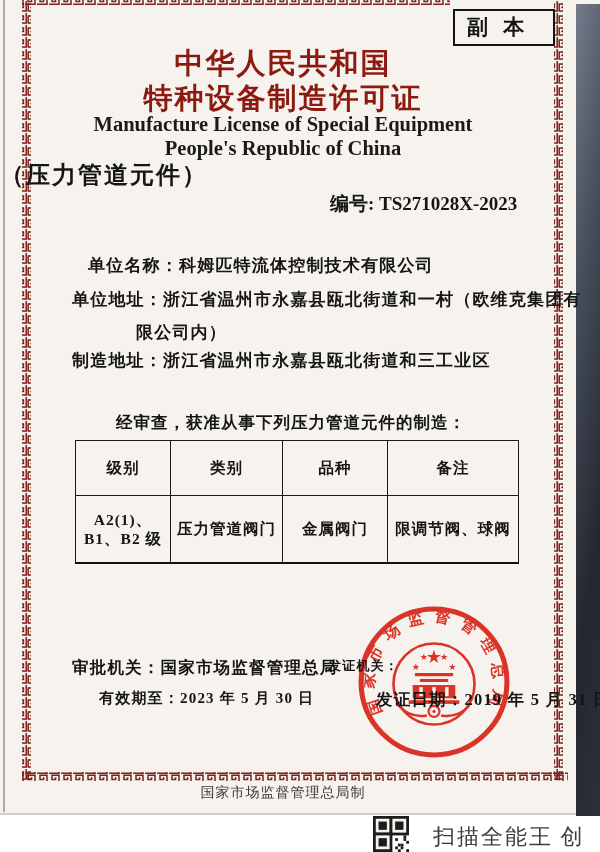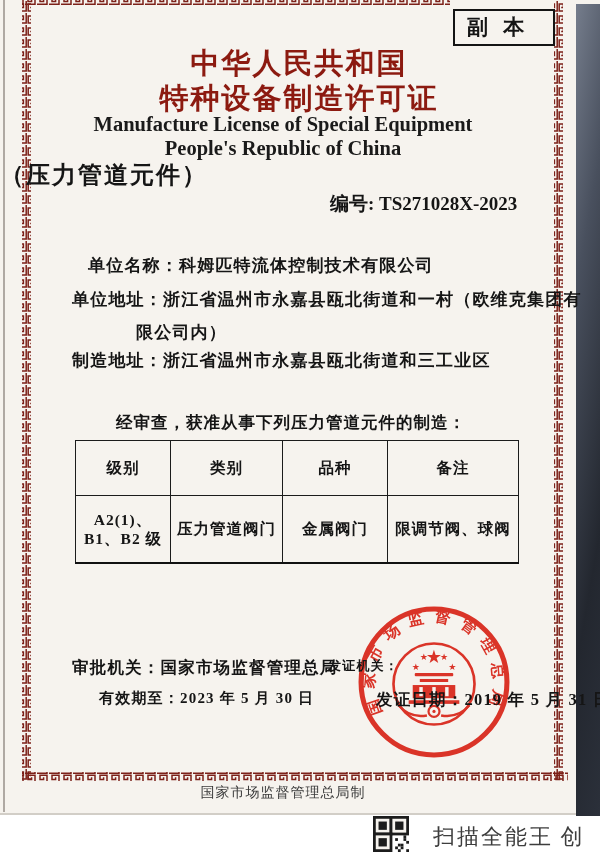--- a/index.html
+++ b/index.html
@@ -17,21 +17,21 @@
   .paper-bottom-edge{position:absolute;left:0;top:813px;width:576px;height:2px;background:#d2cec7;z-index:1;}
   .border-svg{position:absolute;left:0;top:0;z-index:1;}
 
   .copy-badge{
     position:absolute;left:453px;top:9px;z-index:4;
     border:2.5px solid #141414;color:#141414;background:transparent;
     font-size:21px;font-weight:bold;letter-spacing:5px;
     padding:2px 24px 3px 12px;white-space:nowrap;
   }
 
-  .t-cn{position:absolute;width:566px;left:0;text-align:center;color:#8c1a10;font-weight:bold;z-index:3;padding-left:16px;}
+  .t-cn{position:absolute;width:566px;left:0;text-align:center;color:#8c1a10;font-weight:bold;z-index:3;}
   .t-cn1{top:44px;font-size:29px;letter-spacing:2px;}
   .t-cn2{top:79px;font-size:29px;letter-spacing:2px;}
   .t-en{position:absolute;width:566px;left:0;text-align:center;color:#1a1a1a;font-weight:bold;z-index:3;}
   .t-en1{top:113px;font-size:20.5px;}
   .t-en2{top:137px;font-size:20.5px;}
   .t-sub{position:absolute;width:566px;left:0;top:159px;text-align:left;color:#151515;font-weight:bold;font-size:24px;letter-spacing:2px;z-index:3;}
   .license-no{position:absolute;left:330px;top:191px;font-size:19px;color:#151515;font-weight:600;z-index:3;white-space:nowrap;}
 
   .info-line{position:absolute;font-size:17px;font-weight:600;color:#151515;letter-spacing:1.2px;z-index:3;white-space:nowrap;}
   .intro-line{position:absolute;left:116px;top:412px;font-size:16.5px;font-weight:600;color:#151515;letter-spacing:1px;z-index:3;}

